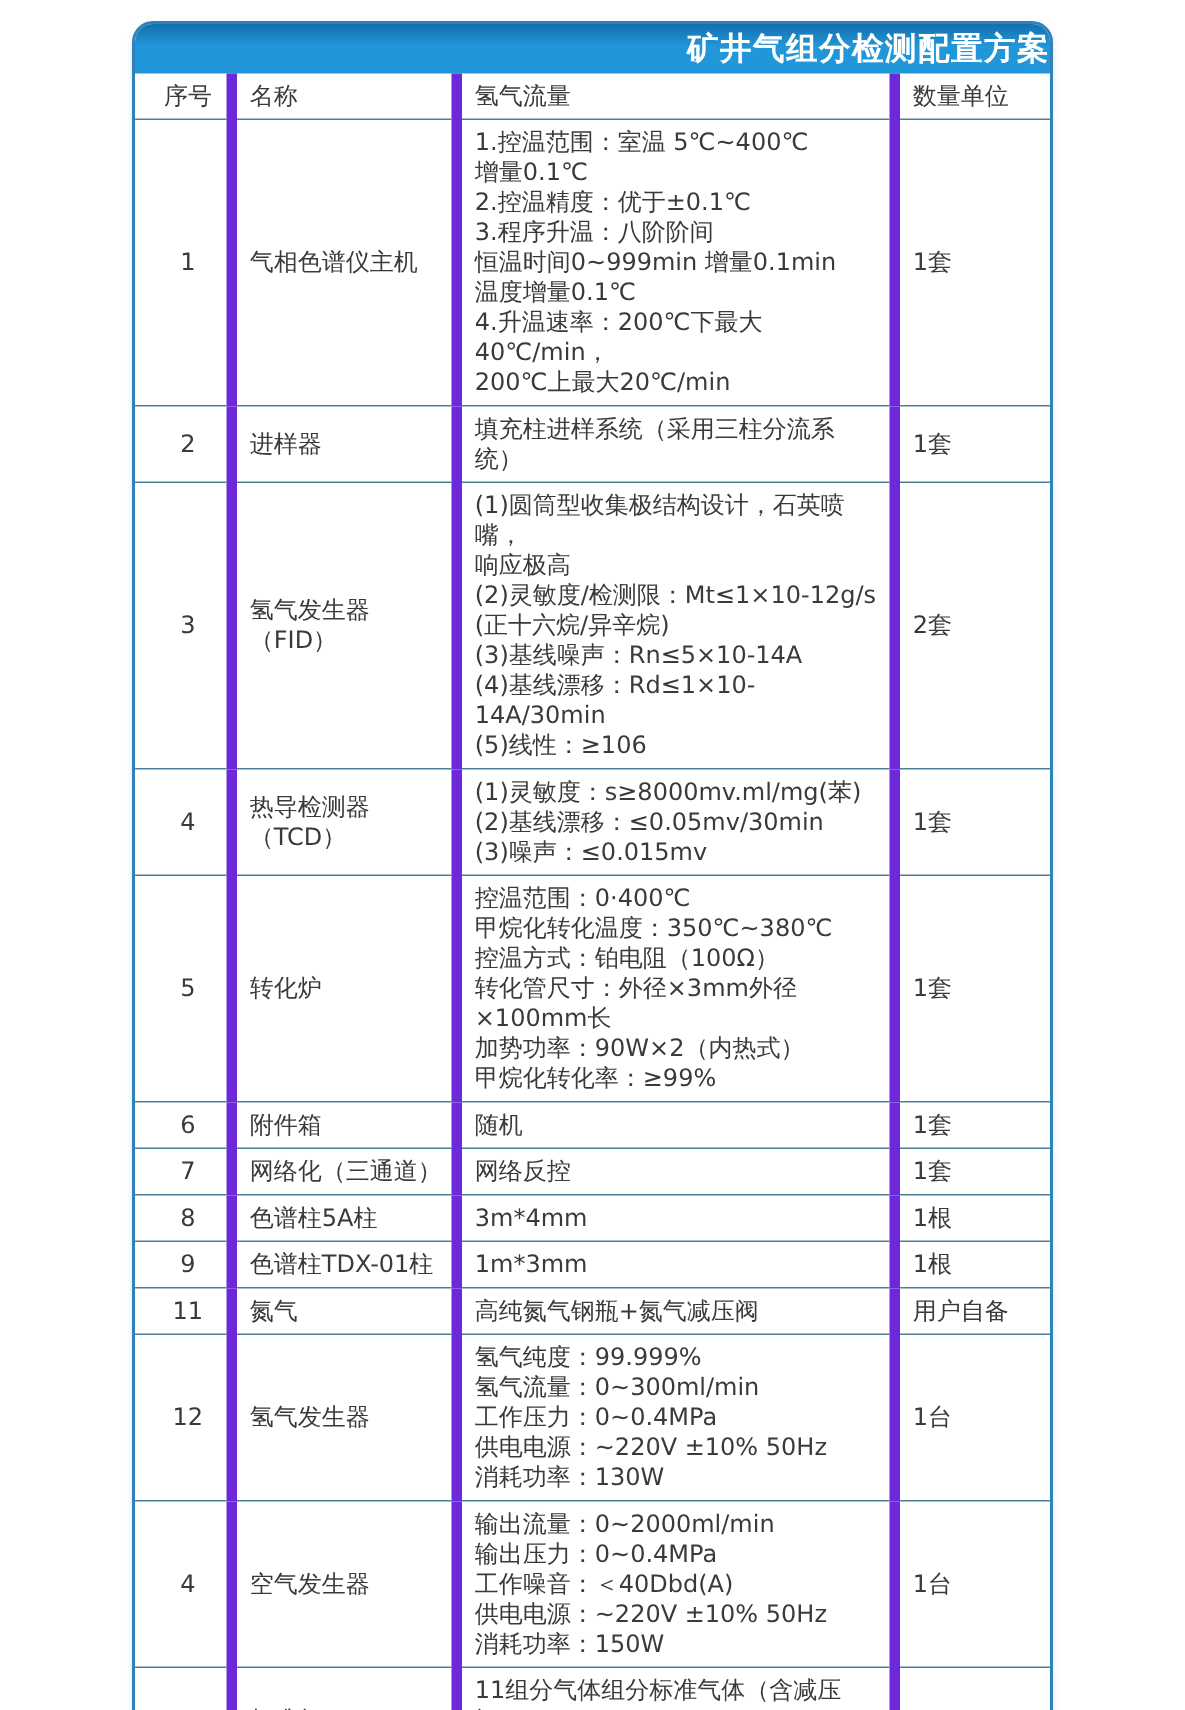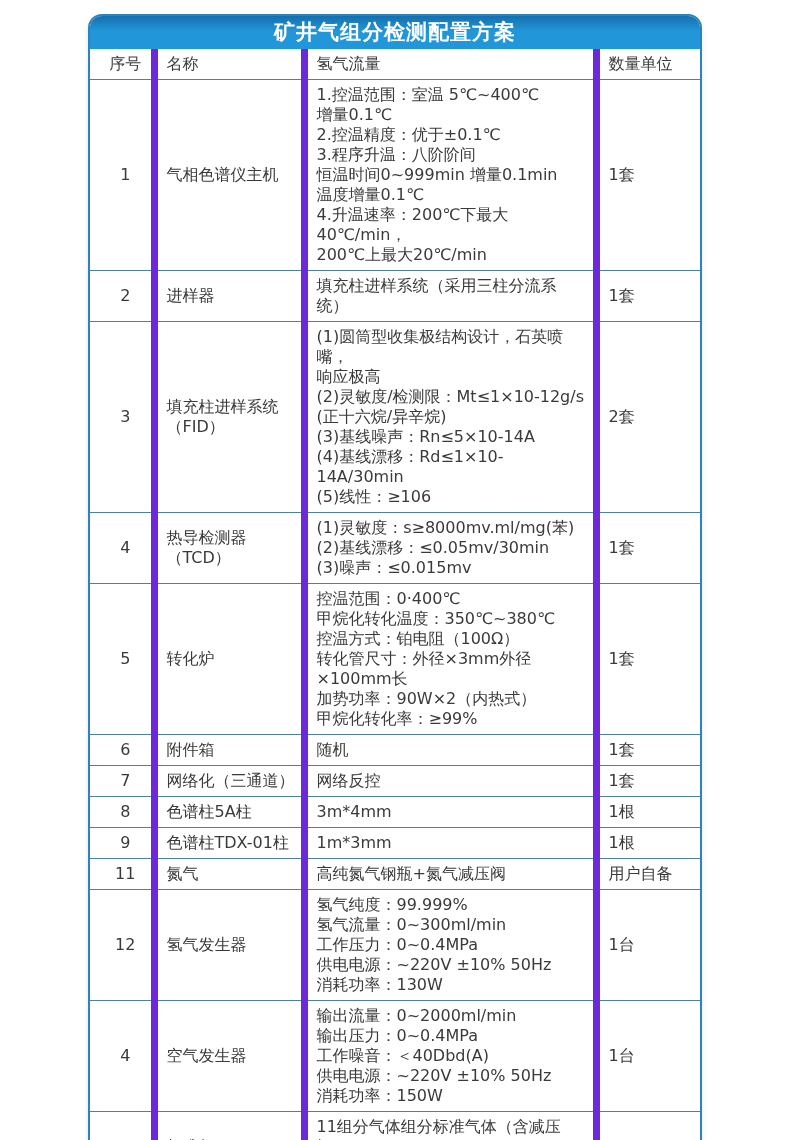--- a/index.html
+++ b/index.html
@@ -23,21 +23,21 @@
     box-sizing: border-box;
     border: 2px solid #2f83ba;
     border-radius: 14px;
     overflow: hidden;
     background: #ffffff;
     box-shadow: 0 2px 4px rgba(120,150,170,0.25);
   }
   .title-bar {
     height: 33px;
     line-height: 33px;
-    text-align: center;
+    text-align: right;
     color: #ffffff;
     font-size: 21px;
     font-weight: bold;
     letter-spacing: 1px;
     background: linear-gradient(180deg, #156fae 0%, #2196d8 45%, #2196d8 100%);
   }
   table.cfg {
     width: 100%;
     border-collapse: collapse;
     table-layout: fixed;
@@ -103,21 +103,21 @@
           <td>1套</td>
         </tr>
         <tr>
           <td>2</td>
           <td>进样器</td>
           <td class="spec">填充柱进样系统（采用三柱分流系统）</td>
           <td>1套</td>
         </tr>
         <tr>
           <td>3</td>
-          <td>填充柱进样系统（FID）</td>
+          <td>氢气发生器（FID）</td>
           <td class="spec">(1)圆筒型收集极结构设计，石英喷嘴，
 响应极高
 (2)灵敏度/检测限：Mt≤1×10-12g/s
 (正十六烷/异辛烷)
 (3)基线噪声：Rn≤5×10-14A
 (4)基线漂移：Rd≤1×10-14A/30min
 (5)线性：≥106</td>
           <td>2套</td>
         </tr>
         <tr>

